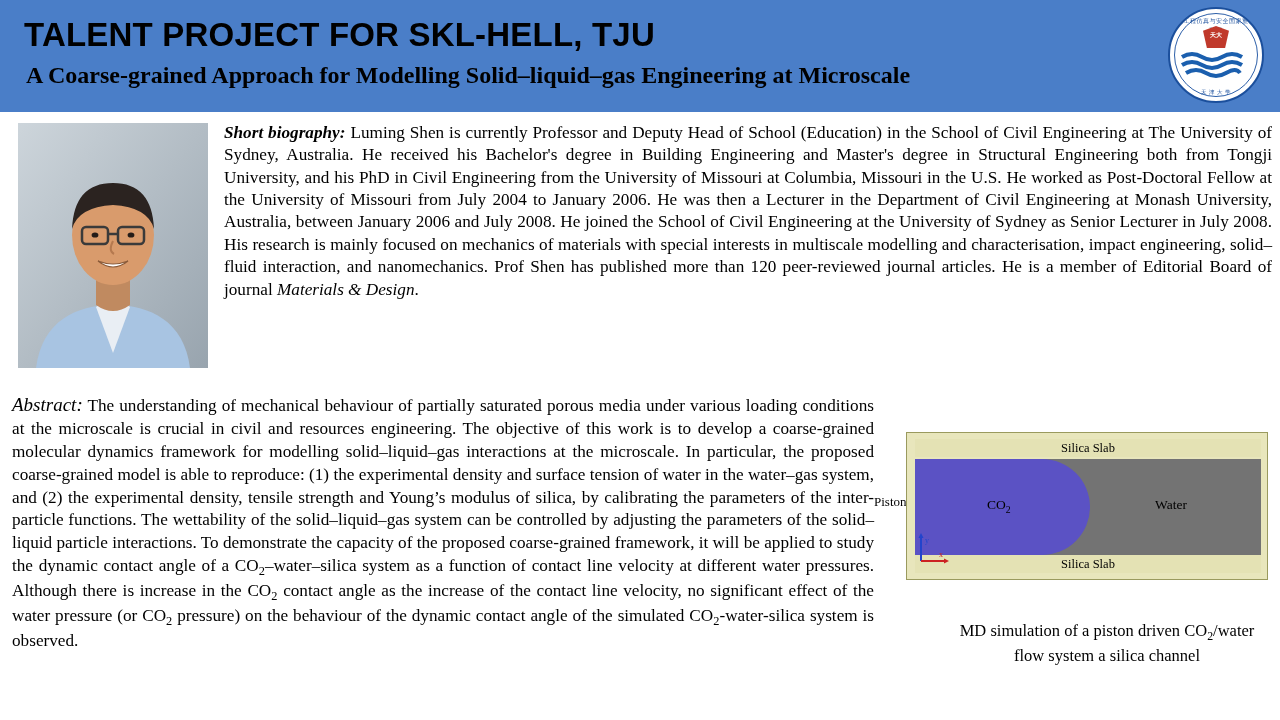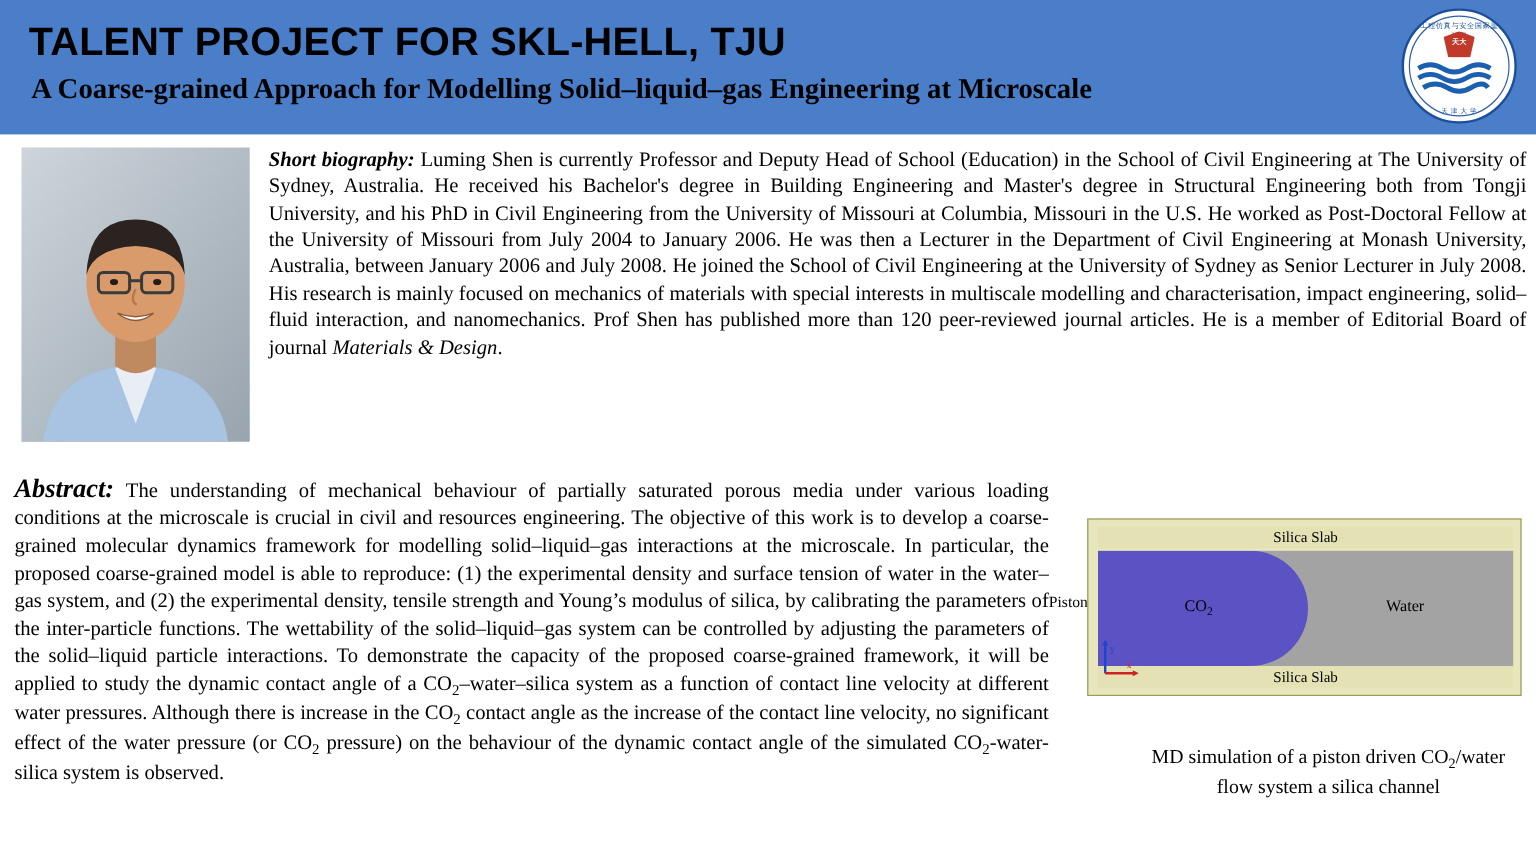--- a/index.html
+++ b/index.html
@@ -149,23 +149,23 @@
     position: absolute;
     left: 12px;
     top: 392px;
     width: 862px;
     font-size: 17.2px;
     line-height: 1.33;
     color: #000000;
     text-align: justify;
   }
   .abstract .lead {
-    font-weight: bold;
+    font-weight: normal;
     font-style: italic;
-    font-size: 22px;
+    font-size: 19px;
   }
   sub { font-size: 0.72em; }
 
   
   .figure {
     position: absolute;
     left: 900px;
     top: 432px;
     width: 368px;
     height: 152px;
@@ -193,21 +193,21 @@
     line-height: 18px;
   }
   .slab-top { top: 6px; }
   .slab-bottom { bottom: 6px; }
   .channel {
     position: absolute;
     left: 8px;
     top: 26px;
     width: 346px;
     height: 96px;
-    background: #a3a3a3;
+    background: #737373;
     overflow: hidden;
   }
   .co2-region {
     position: absolute;
     left: 0;
     top: 0;
     width: 175px;
     height: 96px;
     background: #5b52c4;
     border-radius: 0 60px 60px 0;

